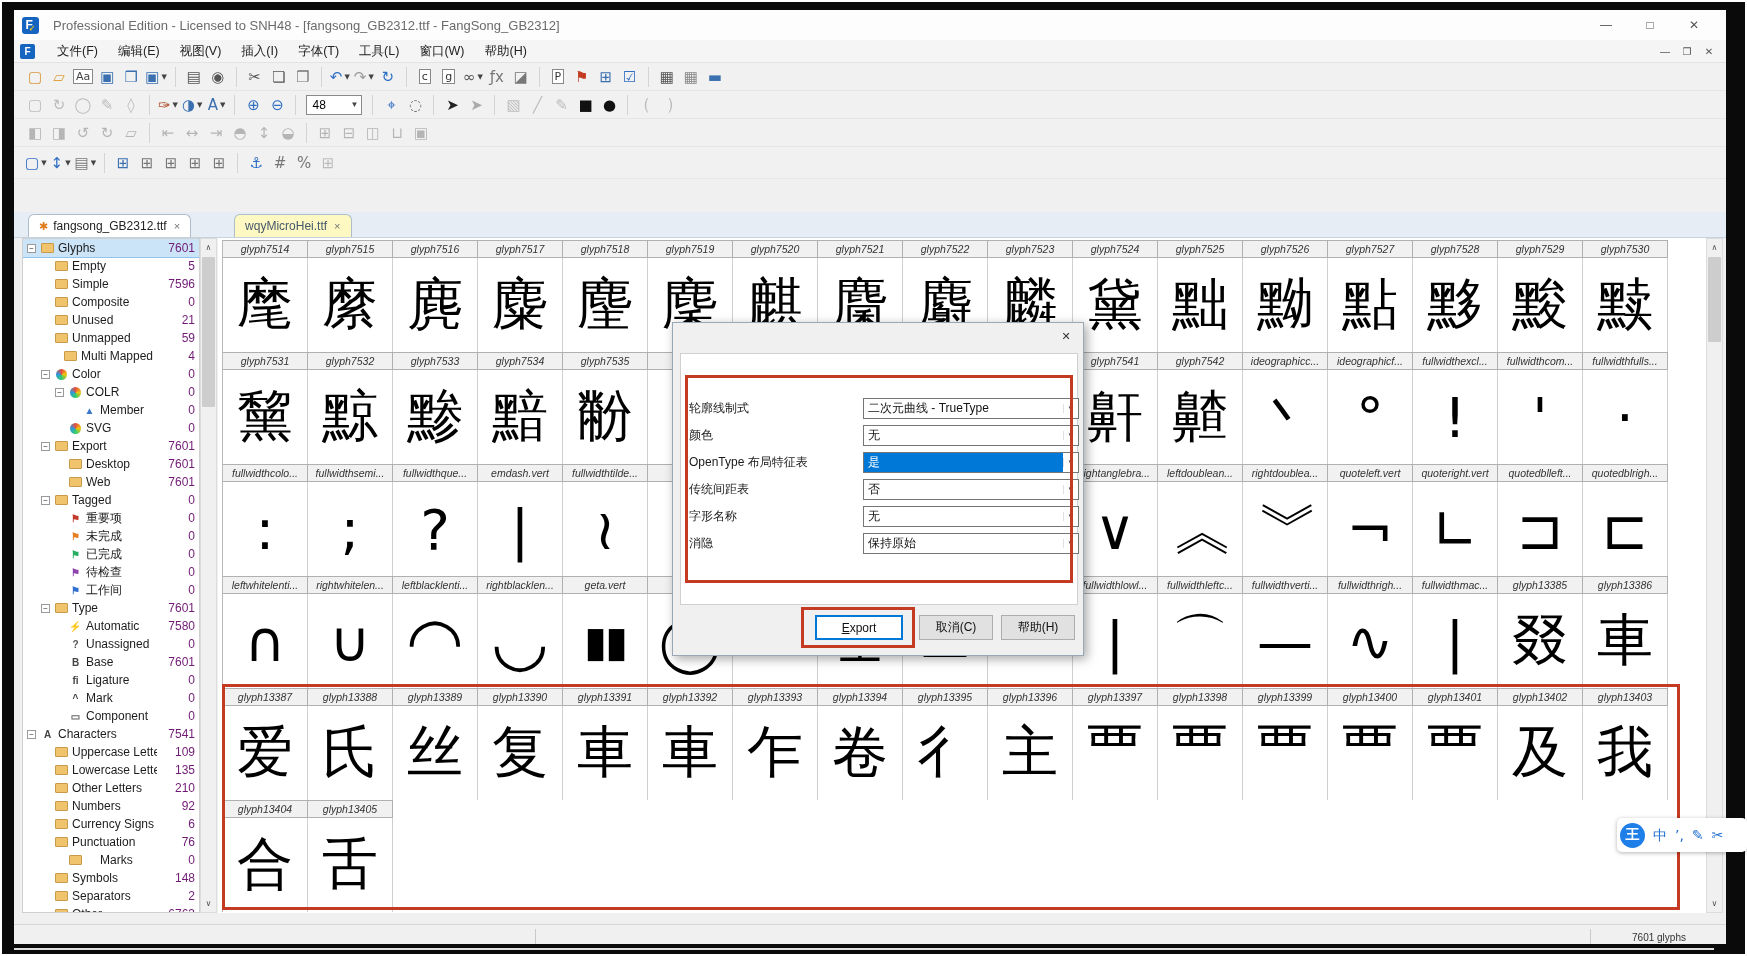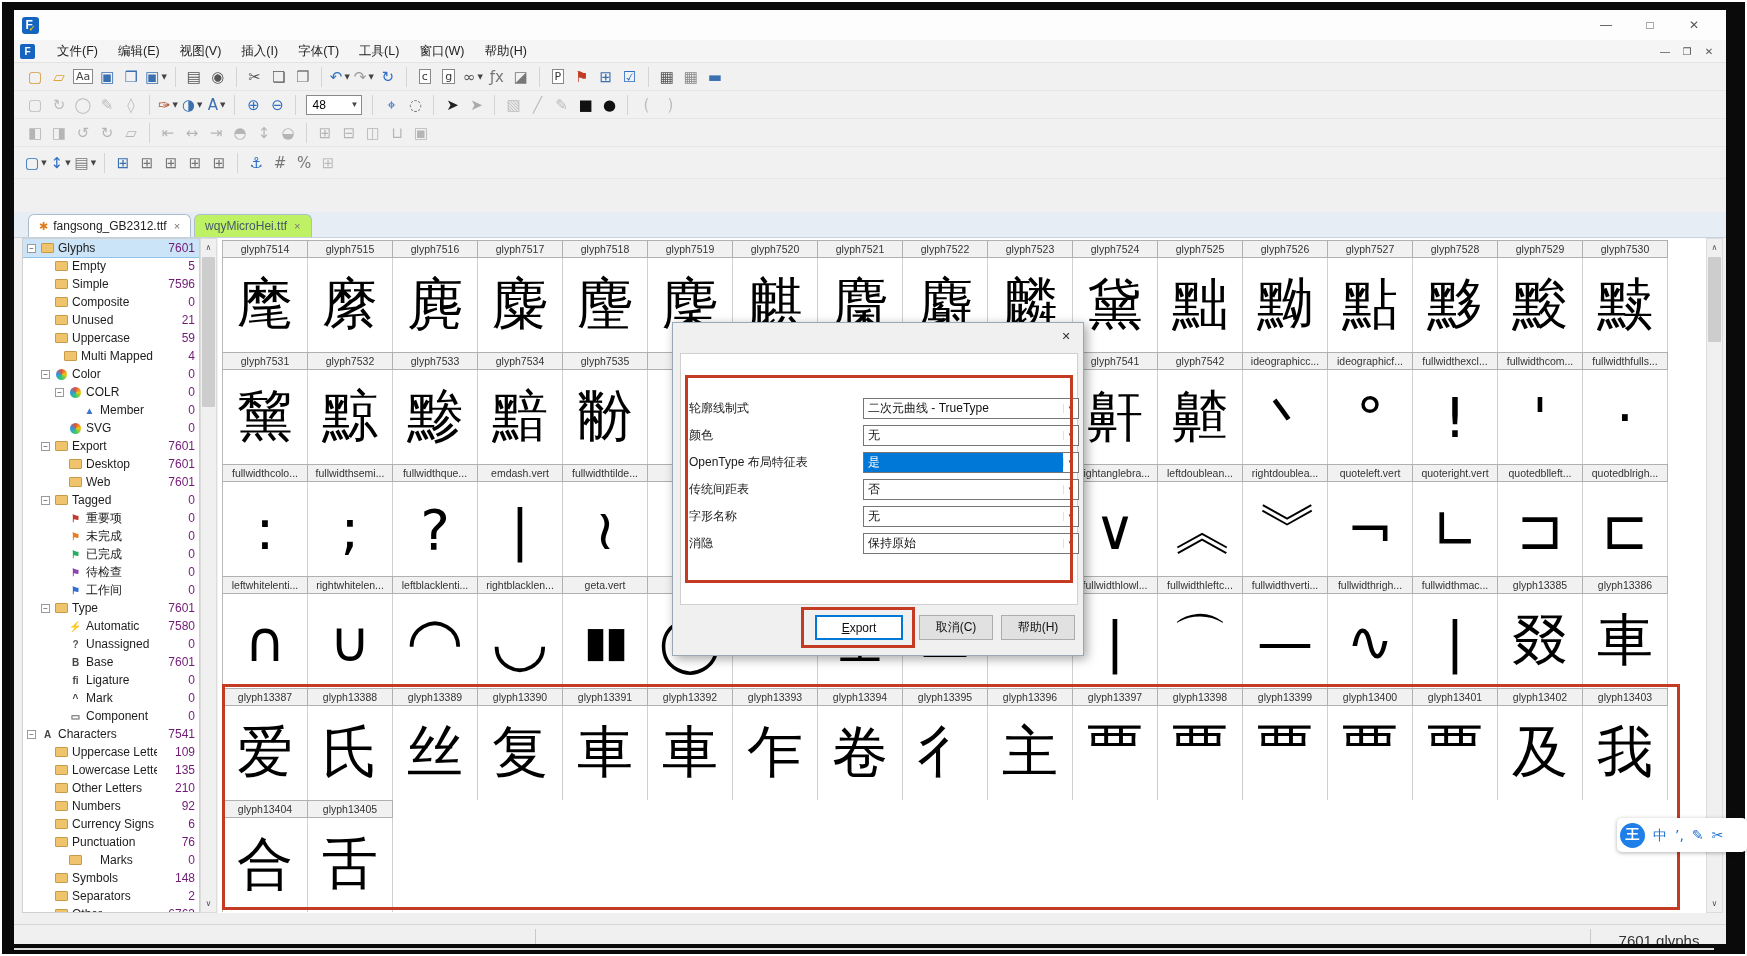--- a/index.html
+++ b/index.html
@@ -36,21 +36,21 @@
   .tbtn.disabled { opacity:.38; }
   .tbtn .dd { font-size:7px; color:#444; margin-left:2px; }
   .combo { width:56px; height:20px; background:#fff; border:1px solid #8a8a8a; display:flex; align-items:center; font-size:12px; margin:0 4px; }
   .combo .val { flex:1; padding-left:5px; }
   .combo .arr { width:14px; text-align:center; font-size:8px; color:#444; }
 
   
   .tabbar { position:absolute; left:0; top:202px; width:1712px; height:26px; background:#e7edf4; display:flex; align-items:flex-end; padding-left:14px; border-bottom:1px solid #c6d2de; }
   .tab { display:flex; align-items:center; height:23px; padding:0 10px; font-size:12px; border:1px solid #aebdcc; border-bottom:none; border-radius:6px 6px 0 0; margin-right:3px; }
   .tab.active { background:#fff; color:#222; }
-  .tab.inactive { background:#bef264; color:#45586b; }
+  .tab.inactive { background:#fef9c3; color:#45586b;margin-left:40px; }
   .tab .tab-icon { color:#e07b1a; margin-right:5px; font-size:11px; }
   .tab .tab-close { margin-left:7px; color:#777; font-size:11px; }
 
   
   .canvas { position:absolute; left:204px; top:228px; width:1505px; height:675px; background:#fff; }
   .sidebar { position:absolute; left:8px; top:228px; width:178px; height:675px; background:#fff; border:1px solid #d0d0d0; overflow:hidden; font-size:12px; }
   .tree-row { display:flex; align-items:center; height:18px; white-space:nowrap; }
   .tree-row.selected { background:#cce4f7; outline:1px solid #8fc4ee; }
   .expander { width:9px; height:9px; border:1px solid #9a9a9a; background:#fff; font-size:8px; line-height:7px; text-align:center; color:#333; margin-right:4px; flex:none; }
   .no-expander { width:13px; flex:none; }
@@ -62,33 +62,33 @@
   .vscroll { position:absolute; top:228px; width:17px; height:675px; background:#f0f0f0; border:1px solid #dcdcdc; }
   #sidebar-scroll { left:186px; } #grid-scroll { left:1692px; }
   .scroll-arrow { height:17px; display:flex; align-items:center; justify-content:center; font-size:8px; color:#505050; }
   .scroll-arrow.bottom { position:absolute; bottom:0; width:100%; }
   .scroll-thumb { position:absolute; left:1px; width:13px; background:#cdcdcd; border-radius:1px; }
   #sidebar-scroll .scroll-thumb { top:18px; height:150px; }
   #grid-scroll .scroll-thumb { top:18px; height:85px; }
 
   
   .grid { position:absolute; left:208px; top:230px; width:1448px; height:672px; background:#fff; border-left:1px solid #b8b8b8; }
-  .grid-row-headers { display:flex; }
+  .grid-row-headers { display:flex;font-style:italic; }
   .hcell { width:85px; height:18px; background:#f1f1f1; border-right:1px solid #b0b0b0; border-top:1px solid #b0b0b0; border-bottom:1px solid #b0b0b0;
            font-size:10.5px; color:#333; display:flex; align-items:center; justify-content:center; overflow:hidden; white-space:nowrap; }
   .grid-row-glyphs { display:flex; }
   .gcell { width:85px; height:94px; background:#fff; border-right:1px solid #cfcfcf; display:flex; align-items:center; justify-content:center;
            font-size:56px; color:#000; font-family:"DejaVu Sans","Liberation Sans",sans-serif; overflow:hidden; }
   .gcell .rot90 { transform:rotate(90deg); display:inline-block; }
   .gcell .thick { font-weight:bold; font-size:66px; }
   .gcell .bars { font-size:42px; letter-spacing:-2px; }
   .row-filler { flex:1; background:#fff; }
 
   
-  .statusbar { position:absolute; left:0; top:914px; width:1712px; height:31px; background:#f0f0f0; border-top:1px solid #d6d6d6; font-size:15px; color:#333; }
+  .statusbar { position:absolute; left:0; top:914px; width:1712px; height:31px; background:#f0f0f0; border-top:1px solid #d6d6d6; font-size:10px; color:#333; }
   .sb-div { position:absolute; top:4px; width:1px; height:20px; background:#c9c9c9; }
   .sb-text { position:absolute; left:1586px; top:7px; width:118px; text-align:center; }
 
   
   .dialog { position:absolute; left:658px; top:312px; width:412px; height:334px; background:#f0f0f0; border:1px solid #9aa8b5; box-shadow:3px 3px 10px rgba(0,0,0,.35); z-index:20; }
   .dlg-title { height:26px; background:#fff; display:flex; align-items:center; font-size:12.5px; color:#111; padding-left:9px; }
   .dlg-close { position:absolute; right:0; top:0; width:34px; height:26px; display:flex; align-items:center; justify-content:center; font-size:11px; color:#333; }
   .dlg-panel { position:absolute; left:7px; top:30px; width:398px; height:252px; background:#fff; border:1px solid #d0d0d0; }
   .dlg-fields-redbox { position:absolute; left:12px; top:52px; width:388px; height:208px; border:3px solid #c43a22; z-index:5; }
   .dlg-field { position:absolute; left:16px; width:416px; height:22px; display:flex; align-items:center; }
@@ -114,20 +114,21 @@
 </style>
 </head>
 <body>
 
 <div class="frame"></div>
 <div class="frame-bottom-line"></div>
 
 <div class="window">
   <div class="titlebar">
     <div class="app-icon">F</div>
+    <div class="title-text">Professional Edition - Licensed to SNH48 - [fangsong_GB2312.ttf - FangSong_GB2312]</div>
     <div class="win-controls" id="win-controls">
         <div class="win-btn">—</div>
         <div class="win-btn">□</div>
         <div class="win-btn">✕</div>
       </div>
   </div>
 
   <div class="menubar">
     <div class="menu-appicon">F</div>
     <div class="menu-items" id="menu-items">
@@ -507,21 +508,21 @@
           <span class="icon-folder"></span>
         </span>
         <span class="tree-label">Unused</span>
         <span class="tree-count">21</span>
       </div>
       <div class="tree-row" style="padding-left: 18px;">
         <span class="no-expander"></span>
         <span class="tree-icon">
           <span class="icon-folder"></span>
         </span>
-        <span class="tree-label">Uppercase</span>
+        <span class="tree-label">Unmapped</span>
         <span class="tree-count">59</span>
       </div>
       <div class="tree-row" style="padding-left: 27px;">
         <span class="no-expander"></span>
         <span class="tree-icon">
           <span class="icon-folder"></span>
         </span>
         <span class="tree-label">Multi Mapped</span>
         <span class="tree-count">4</span>
       </div>

